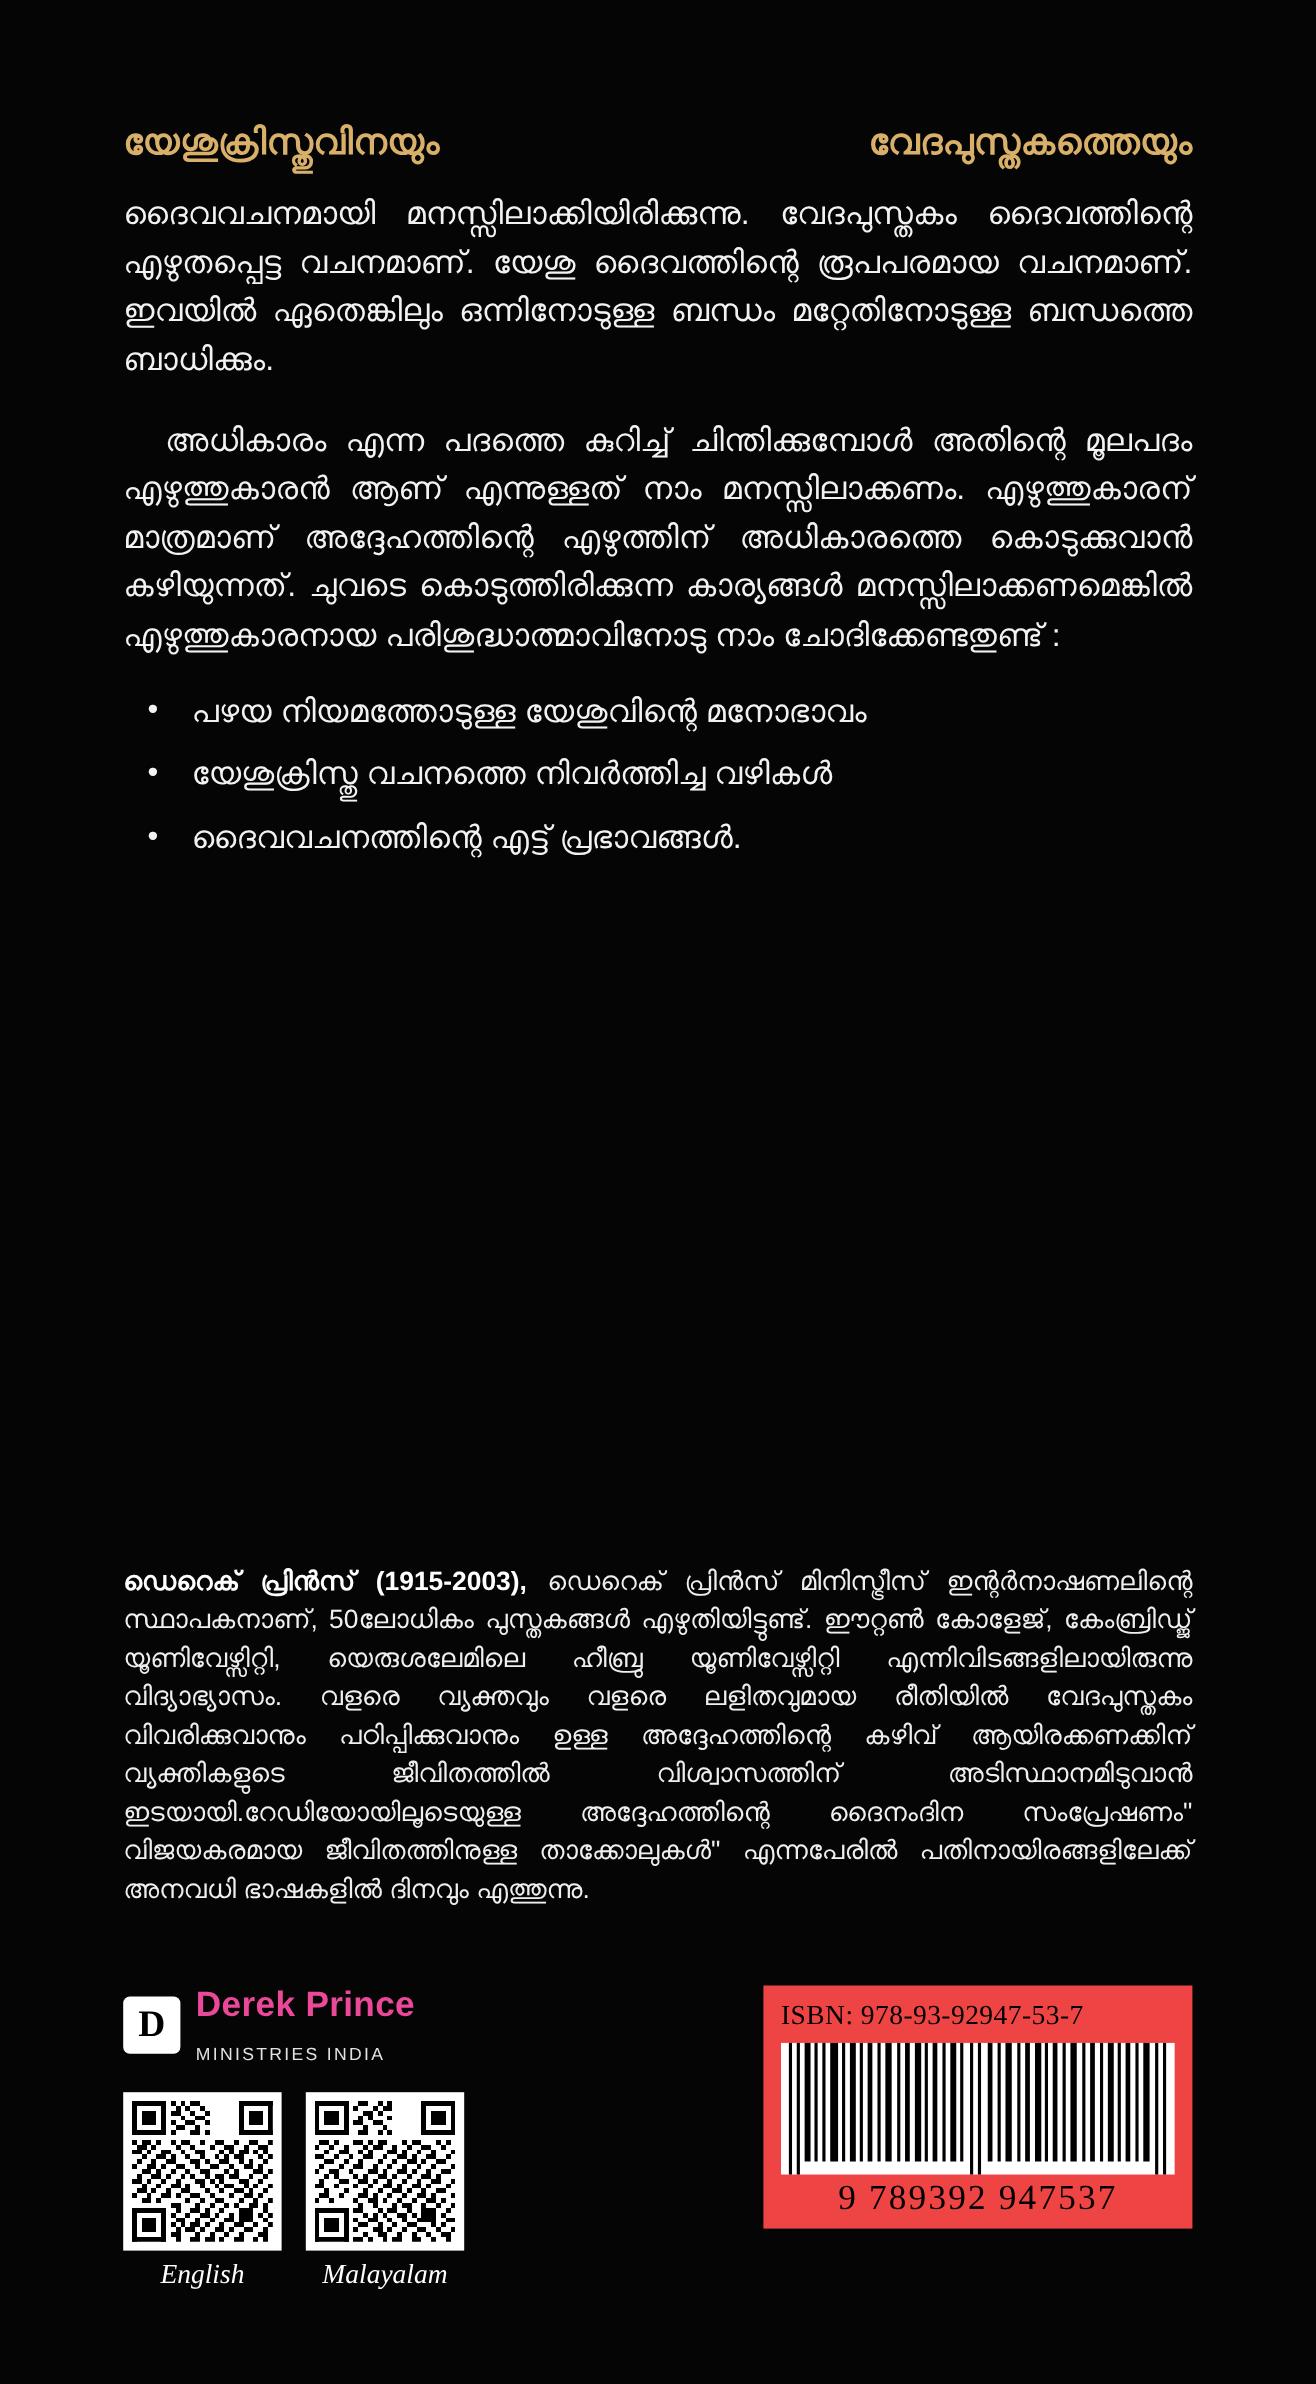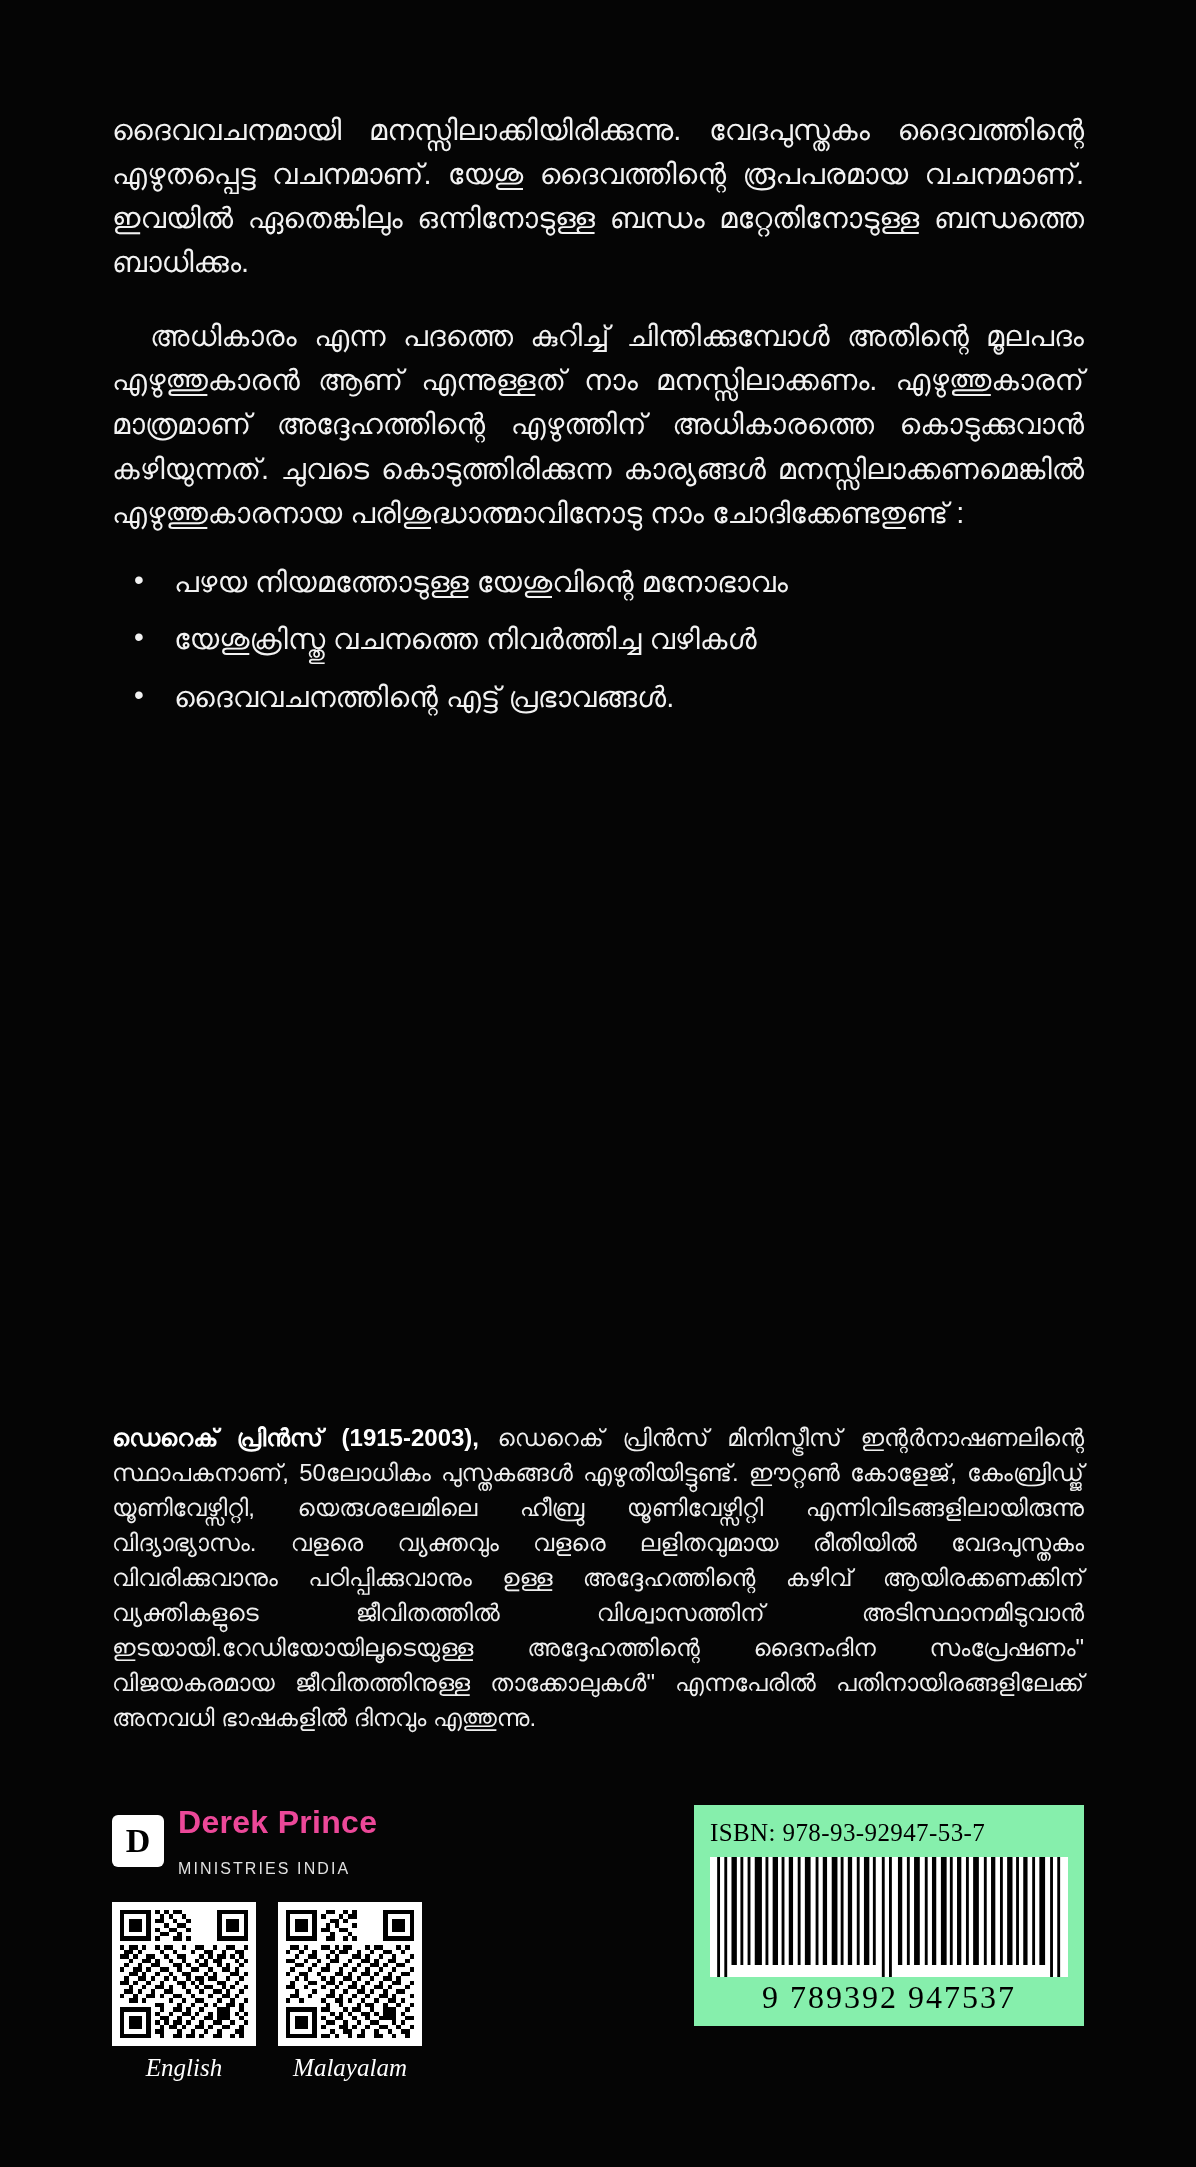--- a/index.html
+++ b/index.html
@@ -149,21 +149,21 @@
     margin-top: 8px;
     font-size: 25px;
     font-style: italic;
     color: #ffffff;
     font-family: "Liberation Serif", serif;
   }
 
   
   .isbn-block {
     width: 390px;
-    background: #86efac;
+    background: #ef4444;
     padding: 14px 16px 10px 16px;
   }
   .isbn-text {
     font-family: "Liberation Serif", serif;
     font-size: 25px;
     color: #000000;
     letter-spacing: 0.4px;
     margin-bottom: 10px;
     white-space: nowrap;
   }
@@ -180,20 +180,24 @@
     text-align: center;
     margin-top: 2px;
     white-space: nowrap;
   }
 </style>
 </head>
 <body>
 
 <div class="page">
 
+  <div class="title">
+    <span>യേശുക്രിസ്തുവിനയും</span>
+    <span>വേദപുസ്തകത്തെയും</span>
+  </div>
 
   <p class="para">ദൈവവചനമായി മനസ്സിലാക്കിയിരിക്കുന്നു. വേദപുസ്തകം ദൈവത്തിന്റെ എഴുതപ്പെട്ട വചനമാണ്. യേശു ദൈവത്തിന്റെ രൂപപരമായ വചനമാണ്. ഇവയിൽ ഏതെങ്കിലും ഒന്നിനോടുള്ള ബന്ധം മറ്റേതിനോടുള്ള ബന്ധത്തെ ബാധിക്കും.</p>
   <p class="para indent">അധികാരം എന്ന പദത്തെ കുറിച്ച് ചിന്തിക്കുമ്പോൾ അതിന്റെ മൂലപദം എഴുത്തുകാരൻ ആണ് എന്നുള്ളത് നാം മനസ്സിലാക്കണം. എഴുത്തുകാരന് മാത്രമാണ് അദ്ദേഹത്തിന്റെ എഴുത്തിന് അധികാരത്തെ കൊടുക്കുവാൻ കഴിയുന്നത്. ചുവടെ കൊടുത്തിരിക്കുന്ന കാര്യങ്ങൾ മനസ്സിലാക്കണമെങ്കിൽ എഴുത്തുകാരനായ പരിശുദ്ധാത്മാവിനോടു  നാം ചോദിക്കേണ്ടതുണ്ട് :</p>
 
   <ul class="bullets">
     <li>പഴയ നിയമത്തോടുള്ള യേശുവിന്റെ മനോഭാവം</li>
     <li>യേശുക്രിസ്തു വചനത്തെ നിവർത്തിച്ച വഴികൾ</li>
     <li>ദൈവവചനത്തിന്റെ എട്ട് പ്രഭാവങ്ങൾ.</li>
   </ul>
 

